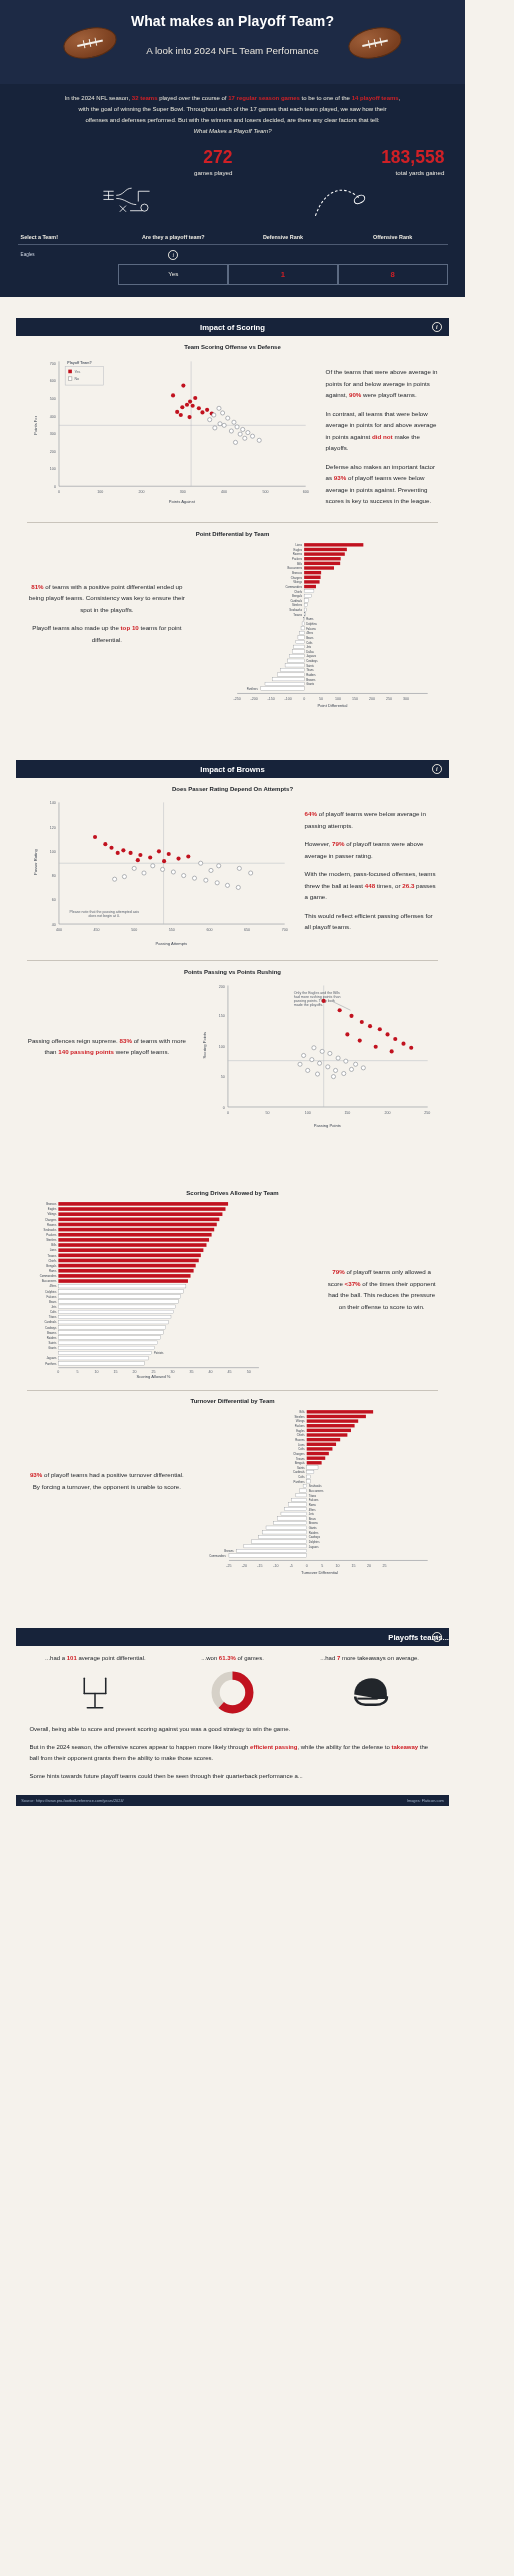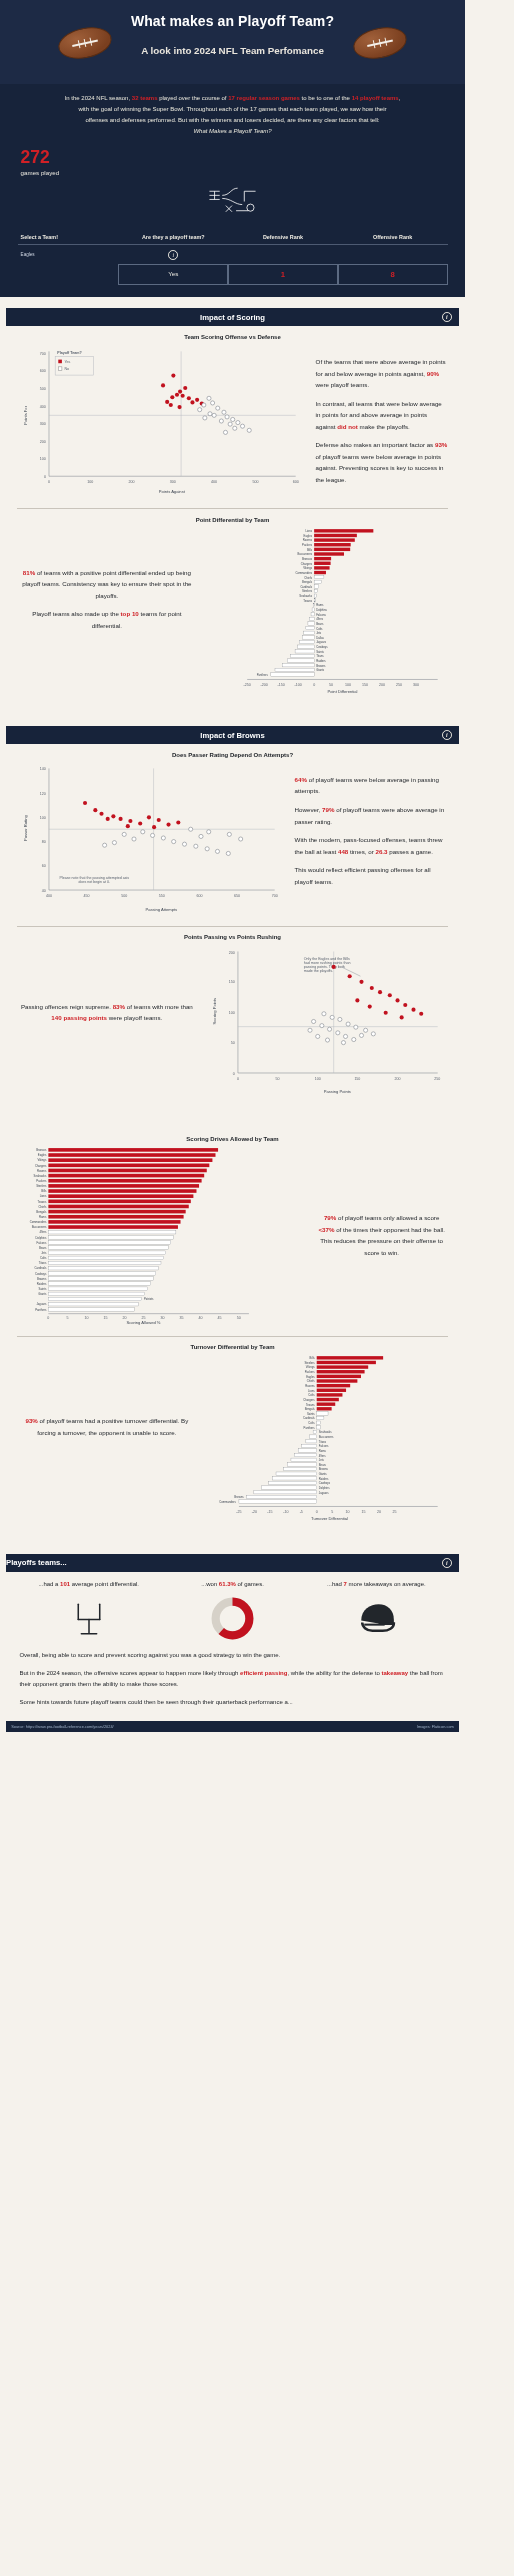--- a/index.html
+++ b/index.html
@@ -26,21 +26,21 @@
   .hero-titles { text-align: center; }
   .hero h1 {
     margin: 0 0 3.1px 0;
     font-size: 14px;
     font-weight: bold;
     letter-spacing: 0.1px;
   }
   .hero h2 {
     margin: 16px;
     font-size: 9.8px;
-    font-weight: bold;
+    font-weight: normal;
     color: #e8e4dc;
   }
   .football {
     width: 54px; height: 30px;
     border-radius: 50% / 50%;
     background: radial-gradient(ellipse at 35% 30%, #a0603a, #7a3f1f 70%);
     border: 1.5px solid #5a2d12;
     position: relative;
     transform: rotate(-12deg);
     flex: 0 0 auto;
@@ -71,21 +71,21 @@
   .intro .hl { color: #cf2026; font-weight: bold; }
   .intro .q { font-style: italic; }
 
   
   .kpis {
     background: #17233a;
     display: flex;
     padding: 0 20.6px 8.2px 20.6px;
     color: #fff;
   }
-  .kpi { flex: 1; text-align: left; }
+  .kpi { flex: 1; text-align: right; }
   .kpi .num {
     font-size: 17.5px; font-weight: bold; color: #cf2026; line-height: 1.1;
   }
   .kpi .lbl { font-size: 6.2px; margin-top: 2.1px; color: #efece3; }
   .kpi .art { height: 44px; display: flex; align-items: center; justify-content: center; margin-top: 3.1px; }
 
   
   .selector {
     background: #17233a;
     padding: 0 17.5px 12.4px 17.5px;
@@ -115,21 +115,21 @@
   .icircle {
     width: 9.8px; height: 9.8px; border-radius: 50%;
     border: 0.7px solid #efece3; color: #efece3;
     font-size: 5.7px; font-style: italic; font-family: "Liberation Serif", serif;
     display: inline-flex; align-items: center; justify-content: center;
     margin: 0 auto;
   }
   .bordered-box { border: 0.5px solid #5c6a82; }
 
   
-  .section { margin: 6px; }
+  .section { margin: 16px; }
   .sec-head {
     background: #17233a;
     color: #fff;
     text-align: center;
     font-size: 7.7px;
     font-weight: bold;
     padding: 4.6px 0;
     position: relative;
   }
   .sec-head .icircle { position: absolute; right: 7.2px; top: 4.1px; }
@@ -156,21 +156,21 @@
   .note.center { text-align: center; }
 
   .row { display: flex; gap: 9.3px; align-items: flex-start; }
   .col-left { flex: 1.35; }
   .col-right { flex: 1; padding-top: 13.4px; }
 
   .divider { height: 0.5px; background: #c9c4bb; margin: 8.2px 0; }
 
   
   .foot-head {
-    background: #17233a; color: #fff; text-align: left;
+    background: #17233a; color: #fff; text-align: right;
     font-size: 7.7px; font-weight: bold; padding: 4.6px 0; position: relative;
   }
   .foot-head .icircle { position: absolute; right: 7.2px; top: 4.1px; }
   .foot-body { background: #f5f2ec; padding: 8.2px 13.4px 7.2px 13.4px; }
   .foot-grid { display: flex; gap: 5.2px; }
   .foot-cell { flex: 1; text-align: center; font-size: 6px; line-height: 1.6; }
   .foot-cell .red { color: #cf2026; font-weight: bold; }
   .foot-art { height: 49px; display:flex; align-items:center; justify-content:center; margin-top: 4.1px;}
   .concl { font-size: 6px; line-height: 1.9; margin-top: 7.2px; }
   .concl p { margin: 0 0 6.2px 0; }
@@ -226,20 +226,30 @@
             <path d="M30 20 L30 36"></path>
             <path d="M45 28 C60 28 62 14 75 14"></path>
             <path d="M45 34 C62 34 70 46 84 46"></path>
             <path d="M52 48 L64 60"></path>
               <path d="M64 48 L52 60"></path>
             <path d="M88 20 L110 20"></path>
               <path d="M88 20 L88 40"></path>
             <circle cx="100" cy="52" r="7"></circle>
             <path d="M72 58 L96 58"></path>
           </g>
+        </svg>
+      </div>
+    </div>
+    <div class="kpi">
+      <div class="num">183,558</div>
+      <div class="lbl">total yards gained</div>
+      <div class="art">
+        <svg width="57" height="41" viewBox="0 0 110 80">
+          <path d="M10 68 C30 10 70 8 96 34" stroke="#ffffff" stroke-width="2" fill="none" stroke-dasharray="5 4"></path>
+          <ellipse cx="96" cy="36" rx="11" ry="7" fill="none" stroke="#ffffff" stroke-width="2" transform="rotate(-30 96 36)"></ellipse>
         </svg>
       </div>
     </div>
   </div>
 
   <div class="selector">
     <div class="sel-grid">
       <div class="hcell first">Select a Team!</div>
       <div class="hcell">Are they a playoff team?</div>
       <div class="hcell">Defensive Rank</div>

